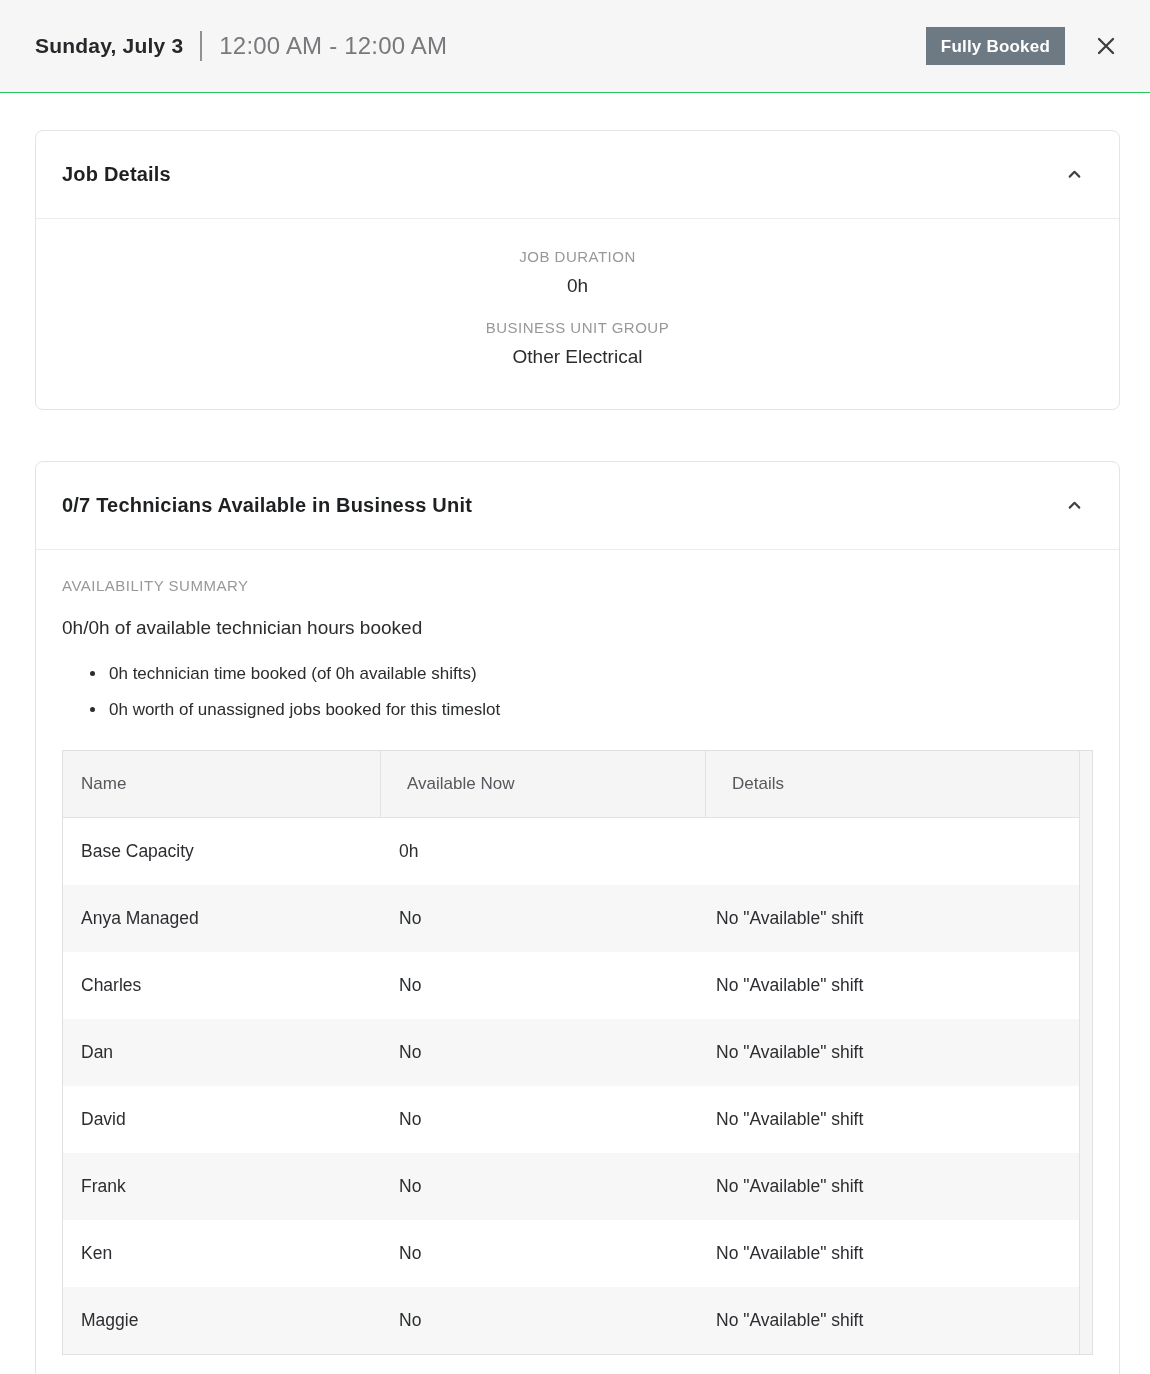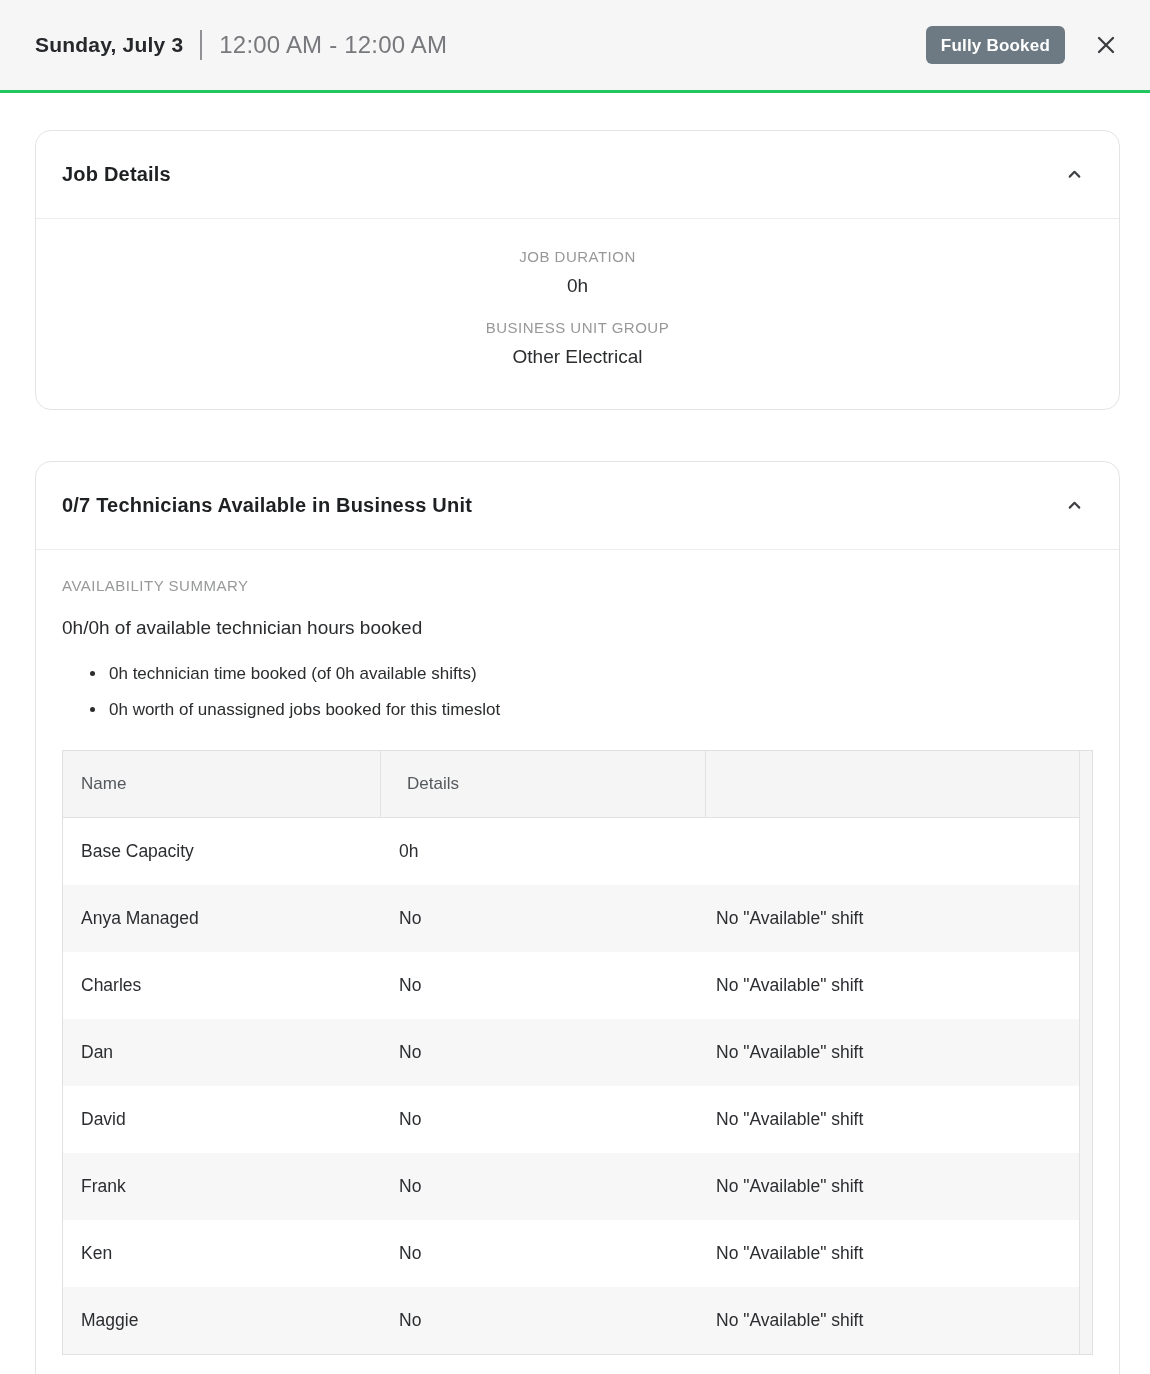--- a/index.html
+++ b/index.html
@@ -10,54 +10,54 @@
     position: relative;
     background: #ffffff;
     font-family: "Liberation Sans", sans-serif;
     color: #2a2c2e;
   }
 
   
   .topbar {
     height: 93px;
     background: var(--header_bg, #f6f6f6);
-    border-bottom: 3px solid #22c55e;
+    border-bottom: 1px solid #22c55e;
     display: flex;
     align-items: center;
     padding: 0 30px 0 35px;
   }
   .topbar-date { font-size: 21px; font-weight: 700; color: #26282b; letter-spacing: .2px; }
   .topbar-sep { width: 2px; height: 30px; background: #8f9194; margin: 0 17px; }
   .topbar-time { font-size: 24px; color: #77797c; font-weight: 500; letter-spacing: .2px; }
   .badge {
     margin-left: auto;
     background: var(--badge_bg, #6d7a84);
     color: var(--badge_text, #ffffff);
     font-weight: 700;
     font-size: 17px;
     line-height: 1;
     padding: 11px 15px 10px;
-    border-radius: 6px;
+    border-radius: 0;
     letter-spacing: .2px;
   }
   .close-btn {
     margin-left: 27px;
     background: none;
     border: none;
     width: 28px; height: 28px;
     display: flex; align-items: center; justify-content: center;
     cursor: pointer;
     padding: 0;
   }
 
   
   .content { padding: 0 30px 0 35px; }
   .card {
     border: 1px solid #e4e4e4;
-    border-radius: 16px;
+    border-radius: 8px;
     background: #fff;
   }
   .card-job { margin-top: 37px; }
   .card-tech { margin-top: 51px; padding-bottom: 60px; }
   .card-header {
     display: flex;
     align-items: center;
     justify-content: space-between;
     padding: 0 32px 0 26px;
     height: 88px;
@@ -176,20 +176,21 @@
       <div class="summary-label">AVAILABILITY SUMMARY</div>
       <div class="summary-text">0h/0h of available technician hours booked</div>
       <ul class="bullets">
         <li>0h technician time booked (of 0h available shifts)</li>
         <li>0h worth of unassigned jobs booked for this timeslot</li>
       </ul>
 
       <div class="table-wrap">
         <div class="t-row t-head">
           <div class="t-cell">Name</div>
+          <div class="t-cell">Available Now</div>
           <div class="t-cell">Details</div>
         </div>
 
         <div class="t-row">
           <div class="t-cell">Base Capacity</div>
           <div class="t-cell">0h</div>
           <div class="t-cell"></div>
         </div>
         <div class="t-row zebra">
           <div class="t-cell">Anya Managed</div>

